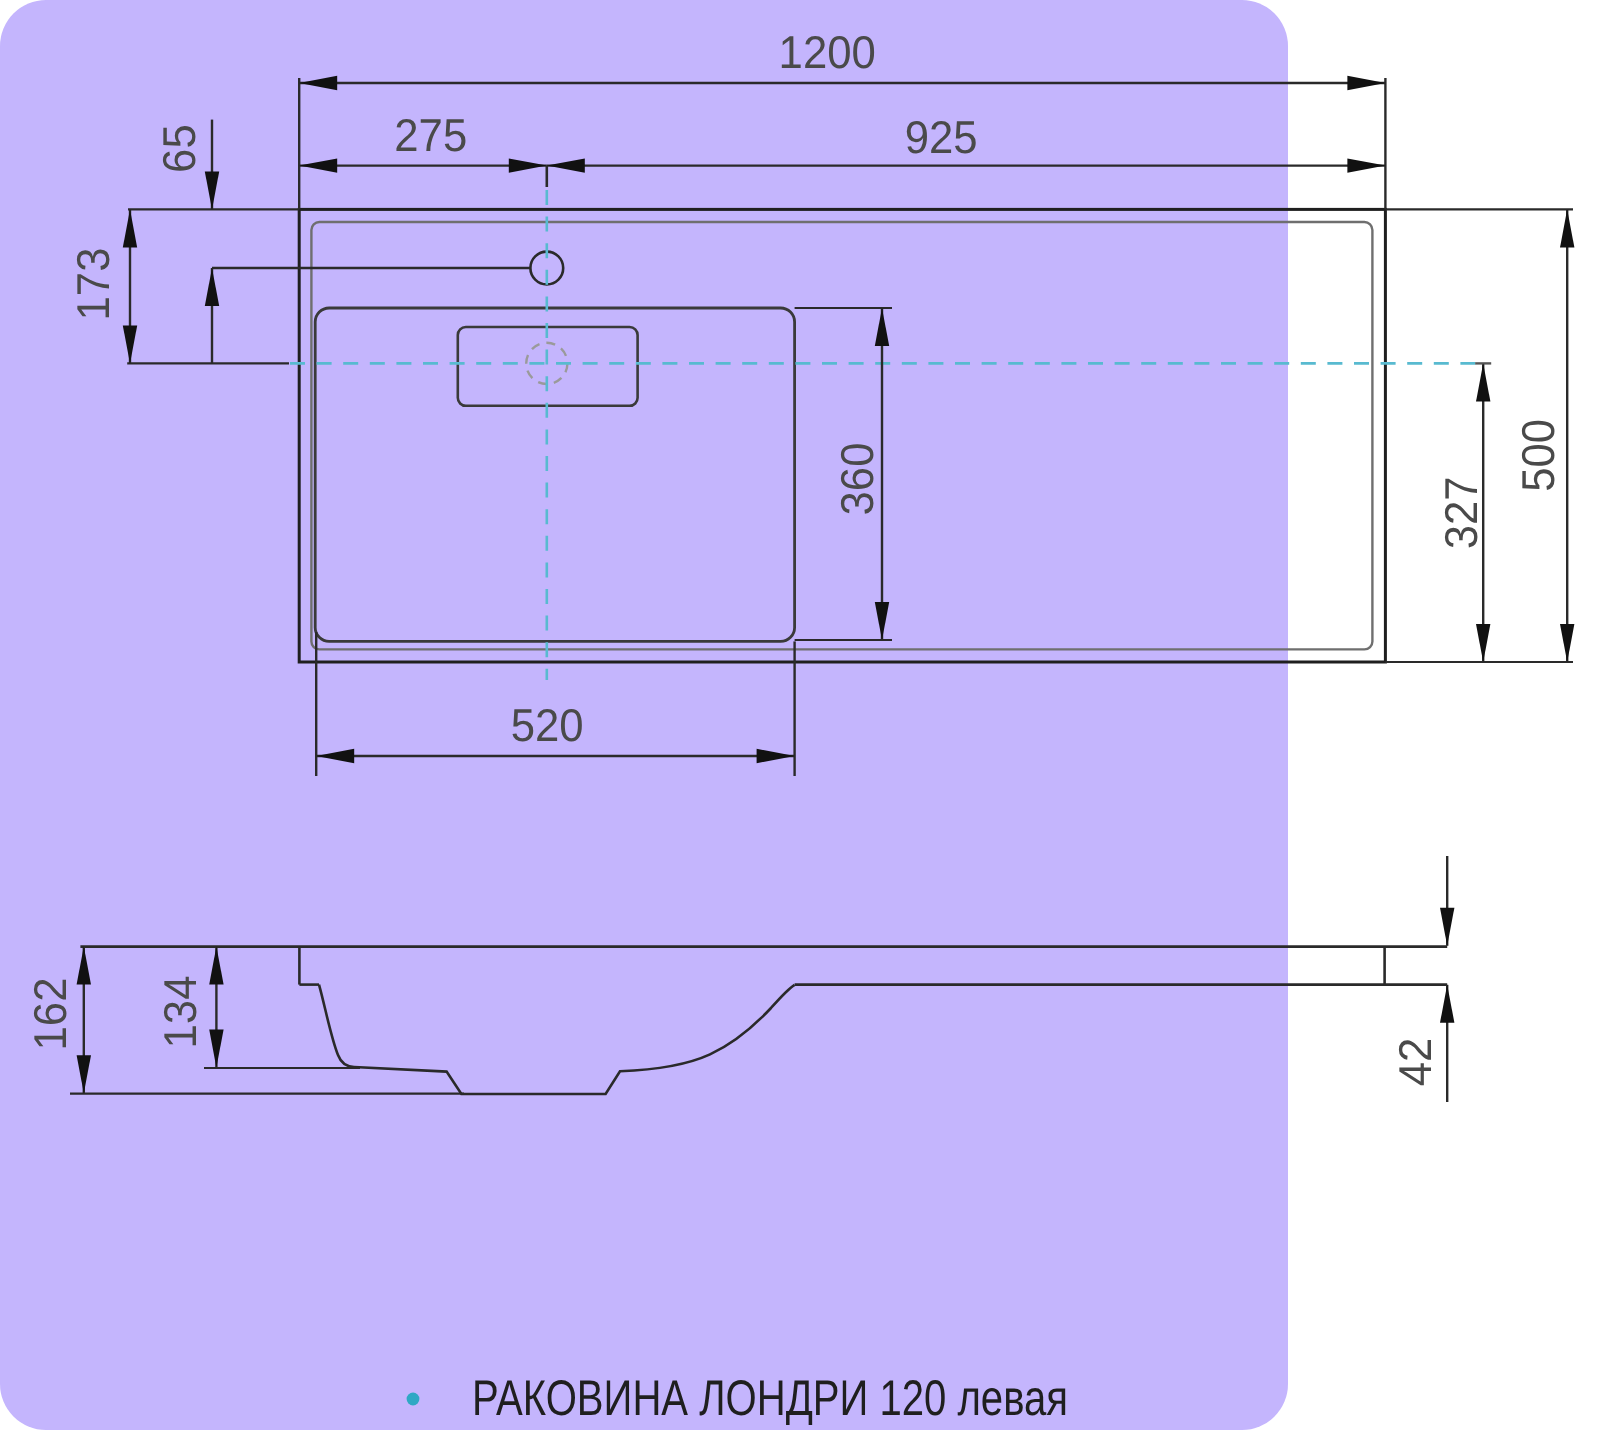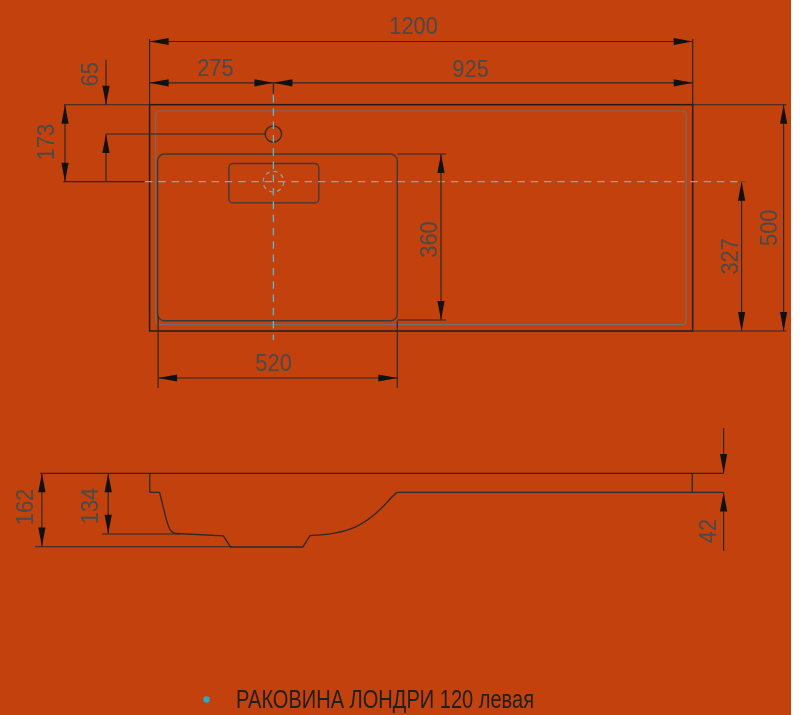--- a/index.html
+++ b/index.html
@@ -1,16 +1,16 @@
 <!DOCTYPE html>
 <html><head>
 <meta charset="utf-8">
 <style>
   html,body{margin:0;padding:0;background:#ffffff;}
-  .wrap{width:791px;height:715px;position:relative;background:#c2410c;}
+  .wrap{width:644px;height:715px;position:relative;background:#c4b5fd;border-radius:23px;}
   svg{position:absolute;top:0;left:0;}
   text{font-family:"Liberation Sans",sans-serif;fill:#4a4a4a;}
   .dim{font-size:23px;}
   .cap{font-size:25px;fill:#1f1f1f;}
 </style>
 </head>
 <body>
 <div class="wrap">
 <svg width="800" height="715" viewBox="0 0 800 715">
 

